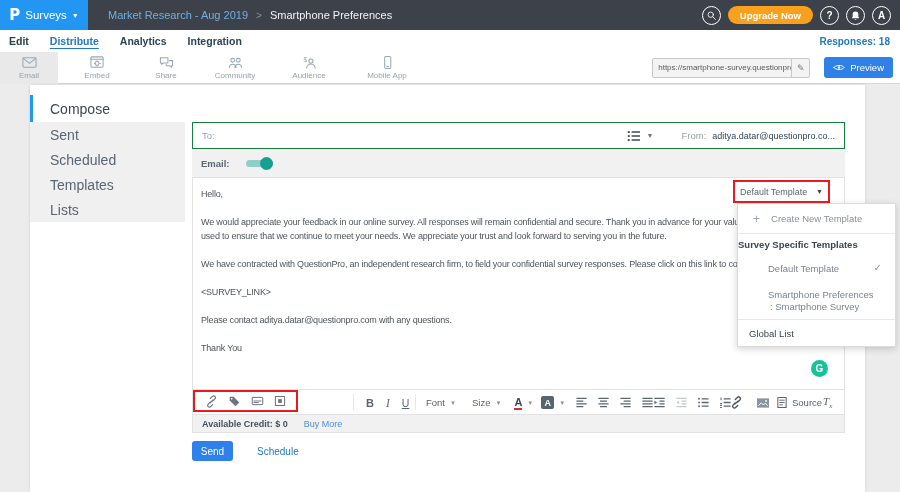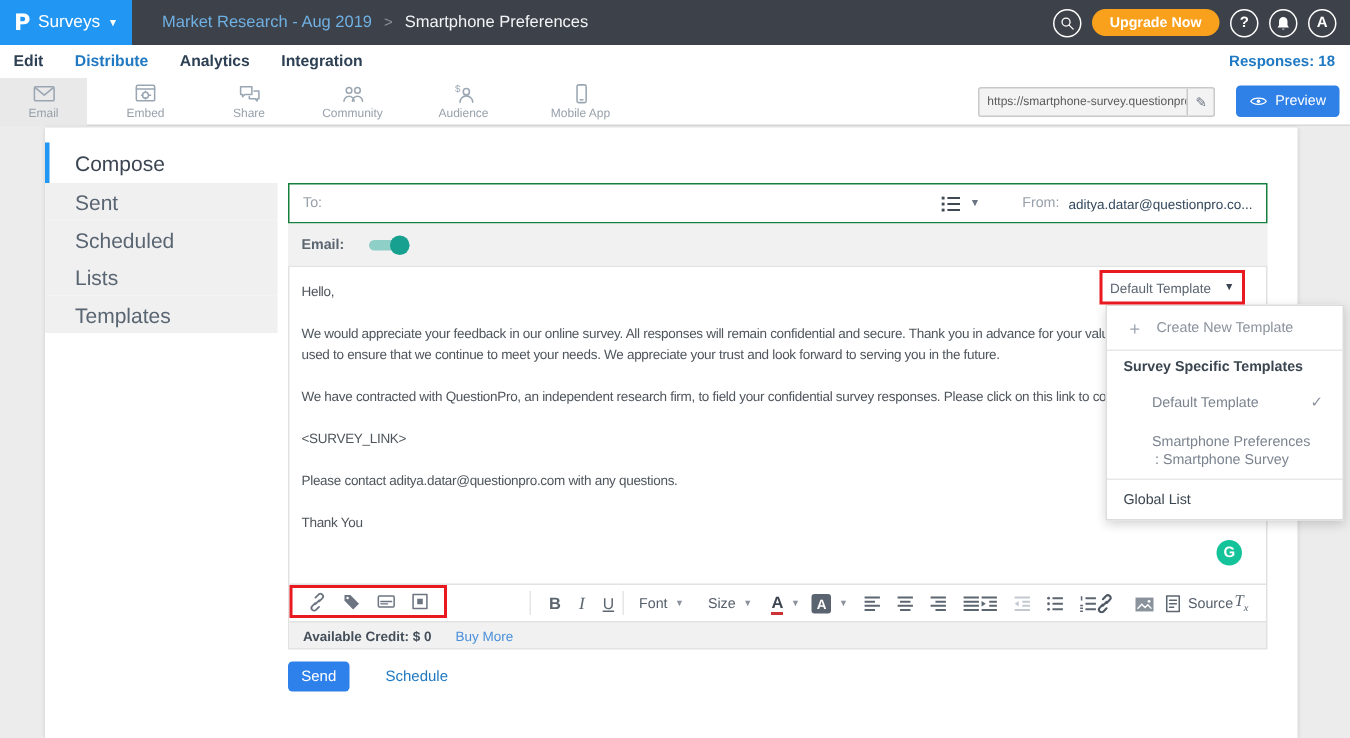--- a/index.html
+++ b/index.html
@@ -23,21 +23,21 @@
   .crumb-current { color:#f2f4f6; }
   .top-right { margin-left:auto; display:flex; align-items:center; gap:7px; margin-right:9px; }
   .circle-btn { width:19px; height:19px; border-radius:50%; border:1px solid #fff; color:#fff;
     display:flex; align-items:center; justify-content:center; font-size:10px; font-weight:bold; cursor:pointer; }
   .upgrade { height:18px; border-radius:9px; background:#f9a11c; color:#fff; font-size:9.5px; font-weight:bold;
     display:flex; align-items:center; padding:0 12px; cursor:pointer; }
 
   
   .navbar { height:22px; background:#fff; display:flex; align-items:center; padding-left:9px; gap:21px; }
   .nav-item { font-size:10.5px; font-weight:bold; color:#2e4154; cursor:pointer; }
-  .nav-item.active { color:#2079c2; text-underline-offset:3px;text-align:right; }
+  .nav-item.active { color:#2079c2; text-decoration:underline; text-underline-offset:3px;text-align:right; }
   .responses { margin-left:auto; margin-right:10px; font-size:10px; font-weight:bold; color:#2079c2; }
 
   
   .channelbar { height:32px; background:#fff; border-bottom:1px solid #d8d8d8; display:flex; align-items:center; }
   .chan { height:32px; display:flex; flex-direction:column; align-items:center; justify-content:center; color:#9aa6b2; cursor:pointer; }
   .chan .lbl { font-size:8px; color:#98a1ab; margin-top:1px; }
   .chan.active { background:#e9e9e9; }
   .url-group { margin-left:auto; display:flex; align-items:center; gap:14px; margin-right:7px; }
   .url-box { width:158px; height:20px; background:#f3f3f3; border:1px solid #c9c9c9; border-radius:2px; display:flex; align-items:center; overflow:hidden; }
   .url-text { flex:1; font-size:8px; color:#5a5a5a; padding:0 5px; white-space:nowrap; overflow:hidden; }
@@ -109,21 +109,21 @@
   .tpl-select { position:absolute; left:733px; top:180px; width:97px; height:23px; border:2px solid #e8191f;
     background:#fff; display:flex; align-items:center; justify-content:space-between; padding:0 5px; cursor:pointer; z-index:21; }
   .tpl-select .txt { font-size:9px; color:#5b6570; }
   .tpl-select .car { font-size:7px; color:#3c4652; }
   .popup { position:absolute; left:737px; top:203px; width:159px; background:#fff; border:1px solid #dcdcdc;
     box-shadow:0 2px 7px rgba(0,0,0,.18); z-index:20; }
   .pop-create { height:29px; display:flex; align-items:center; padding-left:15px; gap:11px; cursor:pointer; }
   .pop-plus { color:#9aa3ad; font-size:12px; }
   .pop-create-lbl { font-size:9.5px; color:#8a929c; }
   .pop-div { height:1px; background:#e8e8e8; }
-  .pop-section { height:20px; display:flex; align-items:center; padding-left:11px; font-size:9.5px; font-weight:bold; color:#3a4550; }
+  .pop-section { height:20px; display:flex; align-items:center; font-size:9.5px; font-weight:bold; color:#3a4550; }
   .pop-item { position:relative; display:flex; align-items:center; padding-left:30px; font-size:9.5px; color:#7b848f; cursor:pointer; }
   .pop-item.h28 { height:28px; }
   .pop-item.two { height:37px; flex-direction:column; align-items:flex-start; justify-content:center; line-height:12px; }
   .pop-check { position:absolute; right:13px; top:8px; color:#8a929c; font-size:10px; }
   .pop-global { height:26px; display:flex; align-items:center; padding-left:11px; font-size:9.5px; font-weight:normal; color:#3a4550; cursor:pointer; }
 </style>
 </head>
 <body>
 
 <div id="page">
@@ -247,22 +247,22 @@
     </div>
   </div>
 
   <div class="main">
     <div class="card">
 
       <div class="sidebar">
         <div class="side-item active">Compose</div>
         <div class="side-item">Sent</div>
         <div class="side-item">Scheduled</div>
+        <div class="side-item">Templates</div>
         <div class="side-item">Lists</div>
-        <div class="side-item">Templates</div>
       </div>
 
       <div class="form">
 
         <div class="to-row">
           <span class="field-label">To:</span>
           <div class="to-right">
             <span class="list-icon">
               <svg width="14" height="12" viewBox="0 0 14 12">
                   <g stroke="#3f4a55" stroke-width="1.4">

